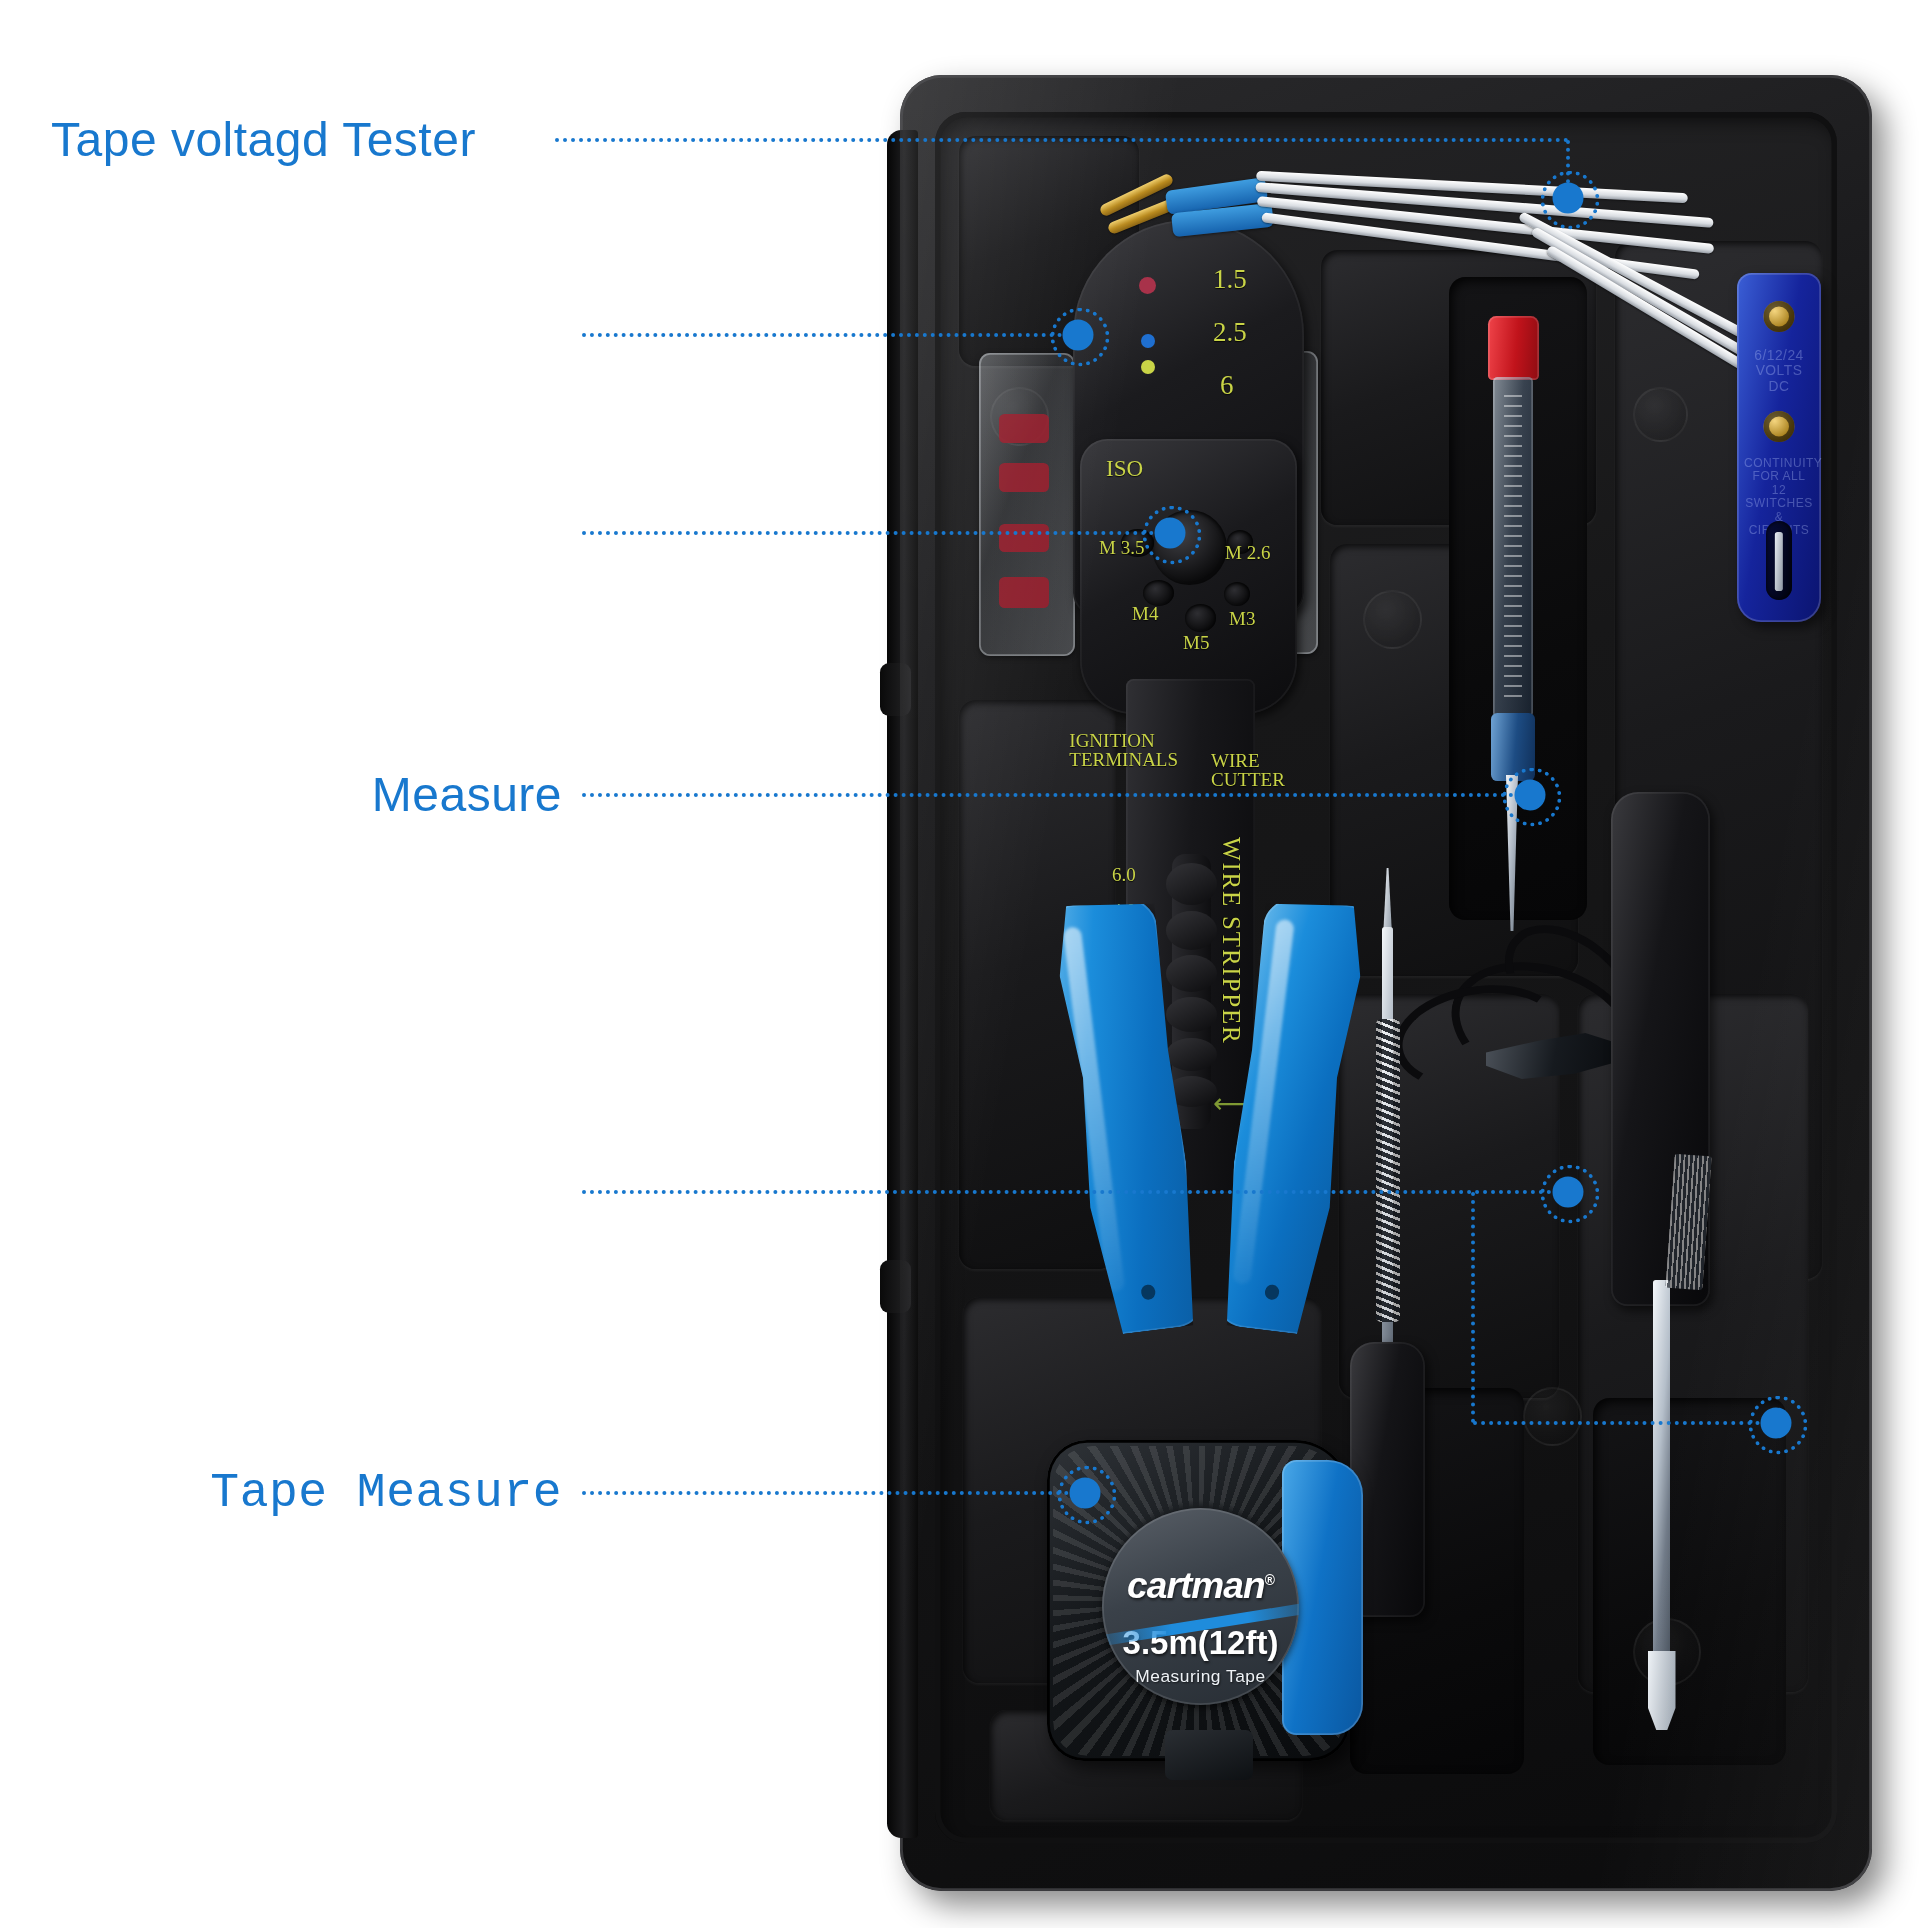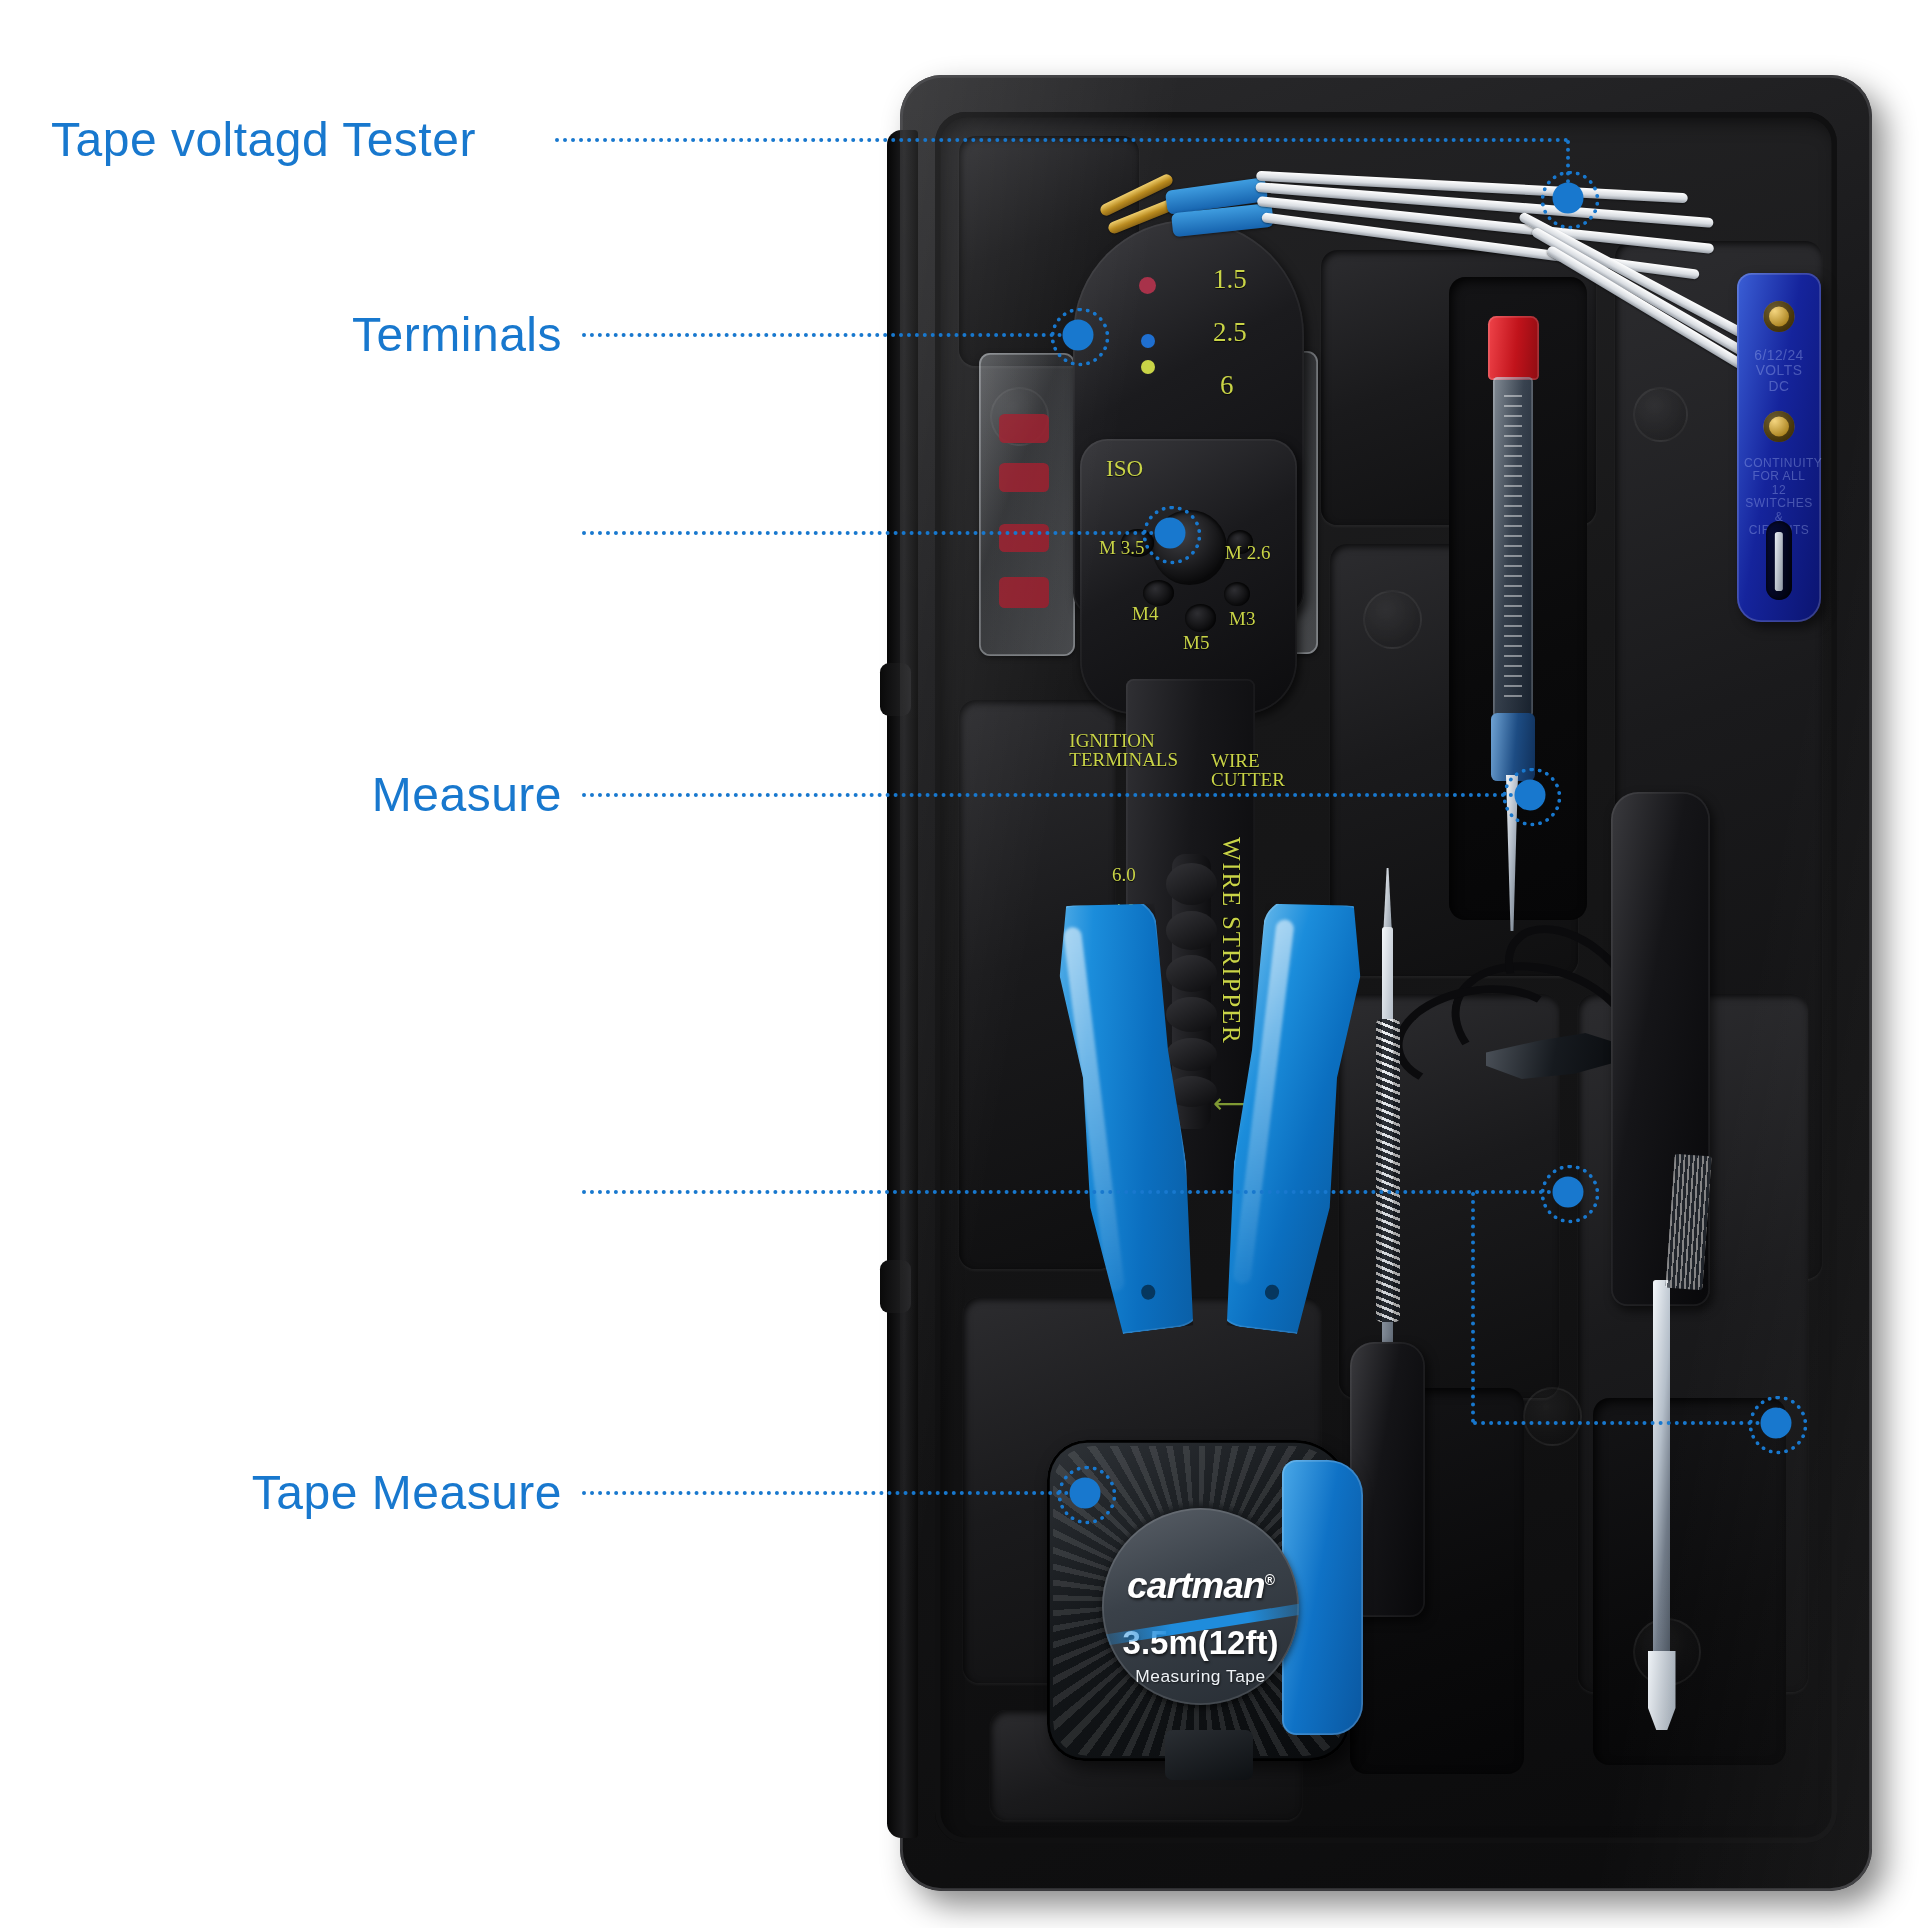--- a/index.html
+++ b/index.html
@@ -560,35 +560,34 @@
       </div>
 
     </div>
   </div>
 
   <div class="callout-label" style="left:51px;top:140px;">Tape voltagd Tester</div>
   <div class="lead-h" style="left:555px;top:140px;width:1014px;"></div>
   <div class="lead-v" style="left:1568px;top:140px;height:59px;"></div>
   <div class="dot" style="left:1568px;top:198px;"></div>
 
-  <div class="callout-label" style="left:220px;top:335px;width:342px;">Terminals</div>
   <div class="lead-h" style="left:582px;top:335px;width:496px;"></div>
   <div class="dot" style="left:1078px;top:335px;"></div>
 
   <div class="lead-h" style="left:582px;top:533px;width:588px;"></div>
   <div class="dot" style="left:1170px;top:533px;"></div>
 
   <div class="callout-label" style="left:285px;top:795px;width:277px;">Measure</div>
   <div class="lead-h" style="left:582px;top:795px;width:948px;"></div>
   <div class="dot" style="left:1530px;top:795px;"></div>
 
   <div class="lead-h" style="left:582px;top:1192px;width:986px;"></div>
   <div class="lead-v" style="left:1473px;top:1192px;height:231px;"></div>
   <div class="lead-h" style="left:1473px;top:1423px;width:303px;"></div>
   <div class="dot" style="left:1568px;top:1192px;"></div>
   <div class="dot" style="left:1776px;top:1423px;"></div>
 
-  <div class="callout-label" style="left:173px;top:1493px;width:389px;">Tape Measure</div>
+  <div class="callout-label" style="left:173px;top:1493px;width:389px;font-family:Liberation Mono, monospace;">Tape Measure</div>
   <div class="lead-h" style="left:582px;top:1493px;width:503px;"></div>
   <div class="dot" style="left:1085px;top:1493px;"></div>
 
 </div>
 
 
 </body></html>

